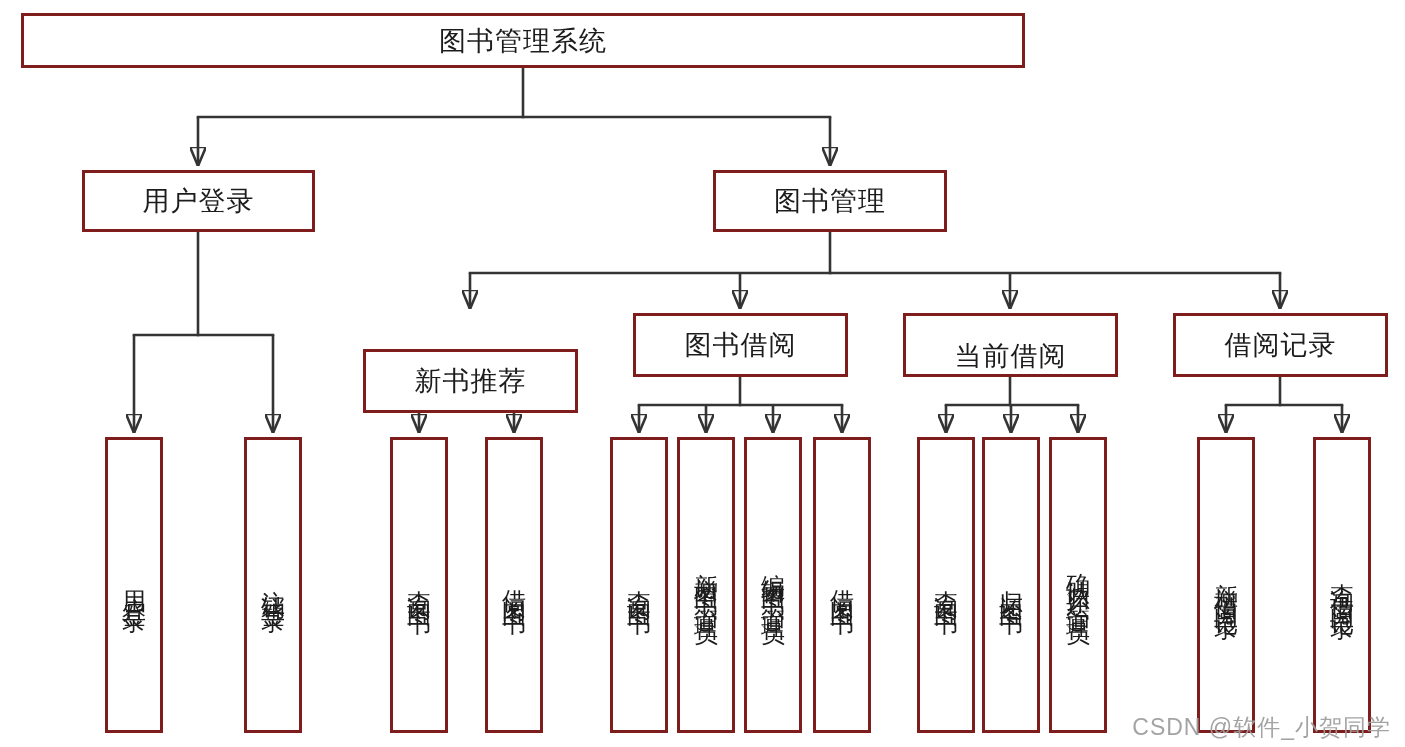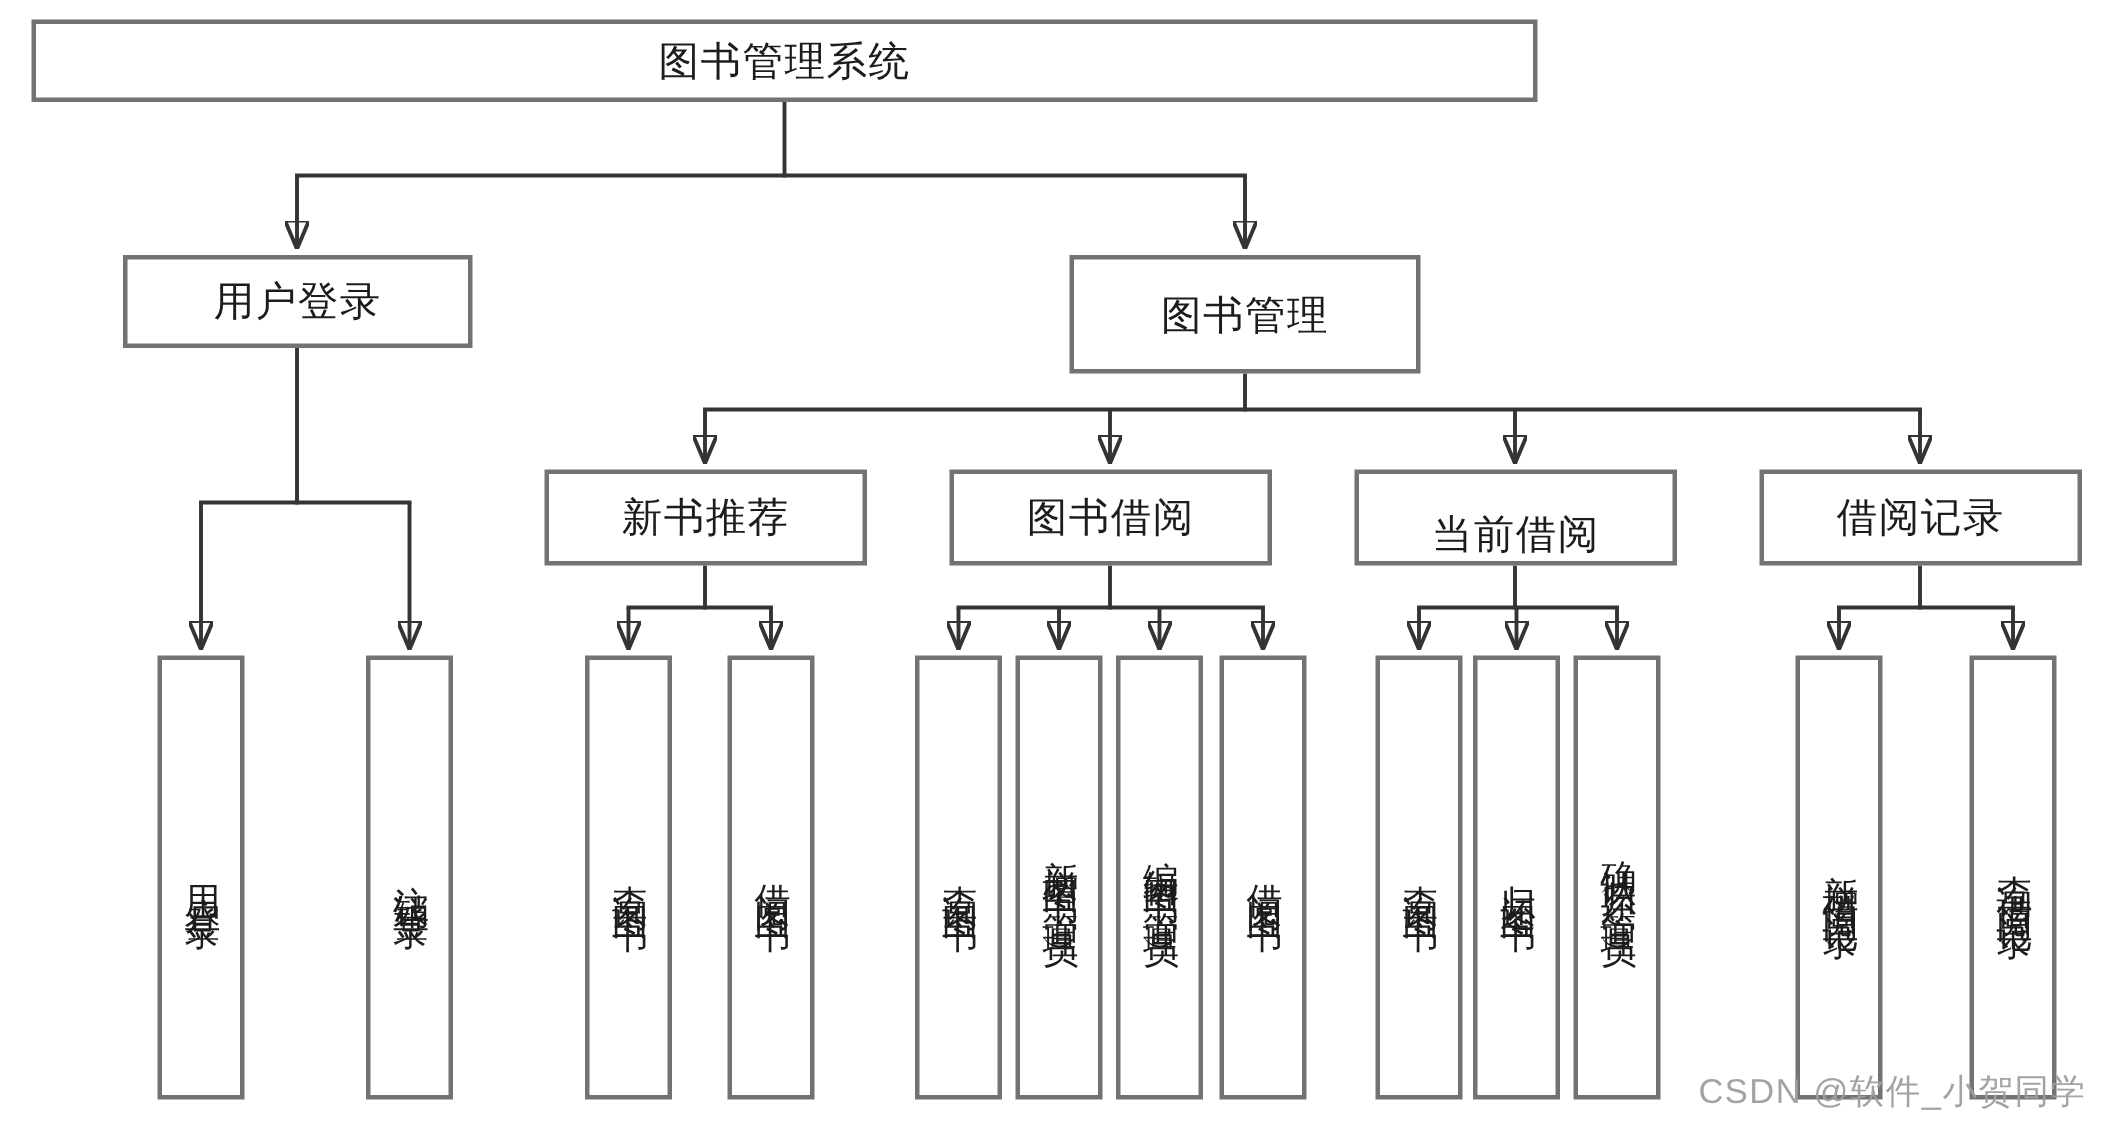--- a/index.html
+++ b/index.html
@@ -23,21 +23,21 @@
     height: 747px;
   }
   .connectors path {
     stroke: #343434;
     stroke-width: 2.6;
     fill: none;
   }
   .box {
     position: absolute;
     box-sizing: border-box;
-    border: 3px solid #737373;
+    border: 3px solid #7f1d1d;
     background: #ffffff;
     display: flex;
     align-items: center;
     justify-content: center;
     color: #1c1c1c;
   }
   .hlabel {
     font-size: 27px;
     letter-spacing: 1px;
     white-space: nowrap;
@@ -47,24 +47,24 @@
     text-orientation: mixed;
     font-size: 24px;
     letter-spacing: 7px;
     line-height: 1;
     white-space: nowrap;
   }
   
   .b-root  { left: 21px;   top: 13px;  width: 1004px; height: 55px; }
   
   .b-l1a   { left: 82px;   top: 170px; width: 233px;  height: 62px; }
-  .b-l1b   { left: 713px;  top: 170px; width: 234px;  height: 79px; }
+  .b-l1b   { left: 713px;  top: 170px; width: 234px;  height: 62px; }
   
   .b-l2    { top: 313px;   width: 215px; height: 64px; }
-  .b-l2a   { left: 363px; }
+  .b-l2a   { left: 363px; margin-top: 36px; }
   .b-l2b   { left: 633px; justify-content: center; }
   .b-l2c   { left: 903px; align-items: flex-end; }
   .b-l2d   { left: 1173px; }
   
   .leaf    { top: 437px;   width: 58px;  height: 296px; }
   .b-lfa1  { left: 105px; }
   .b-lfa2  { left: 244px; }
   .b-lfb1  { left: 390px; }
   .b-lfb2  { left: 485px; }
   .b-lfc1  { left: 610px; }

